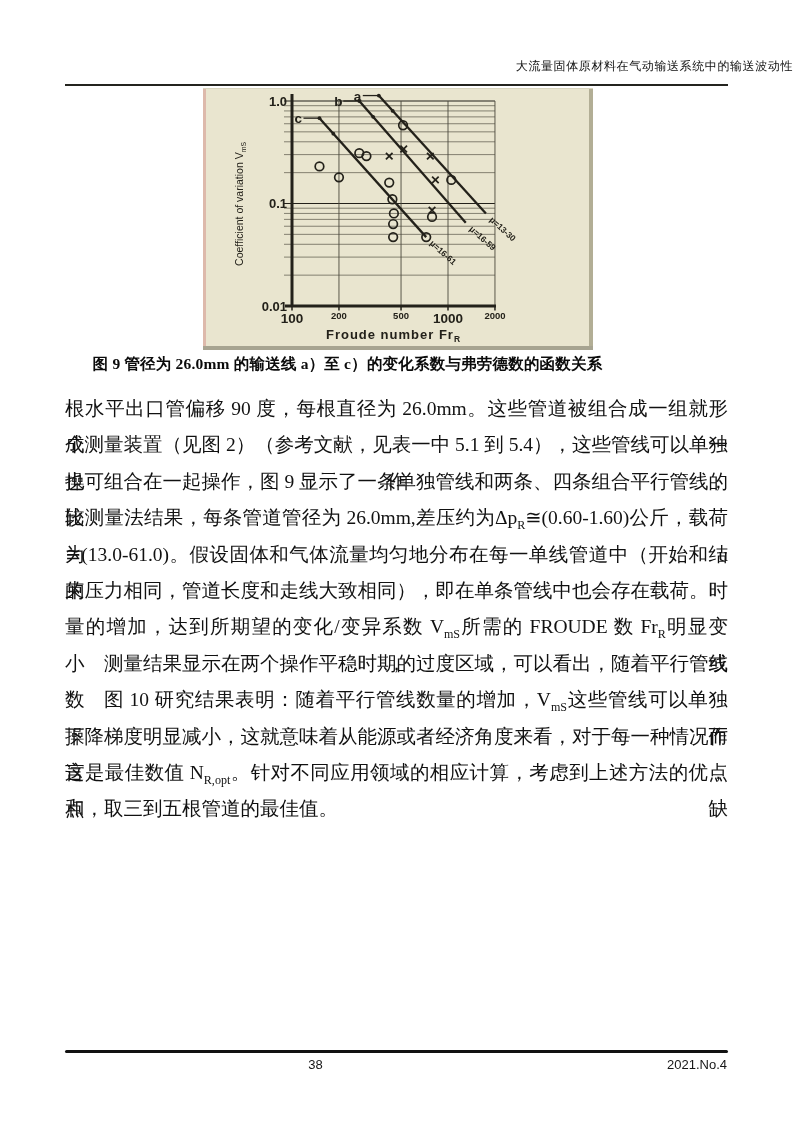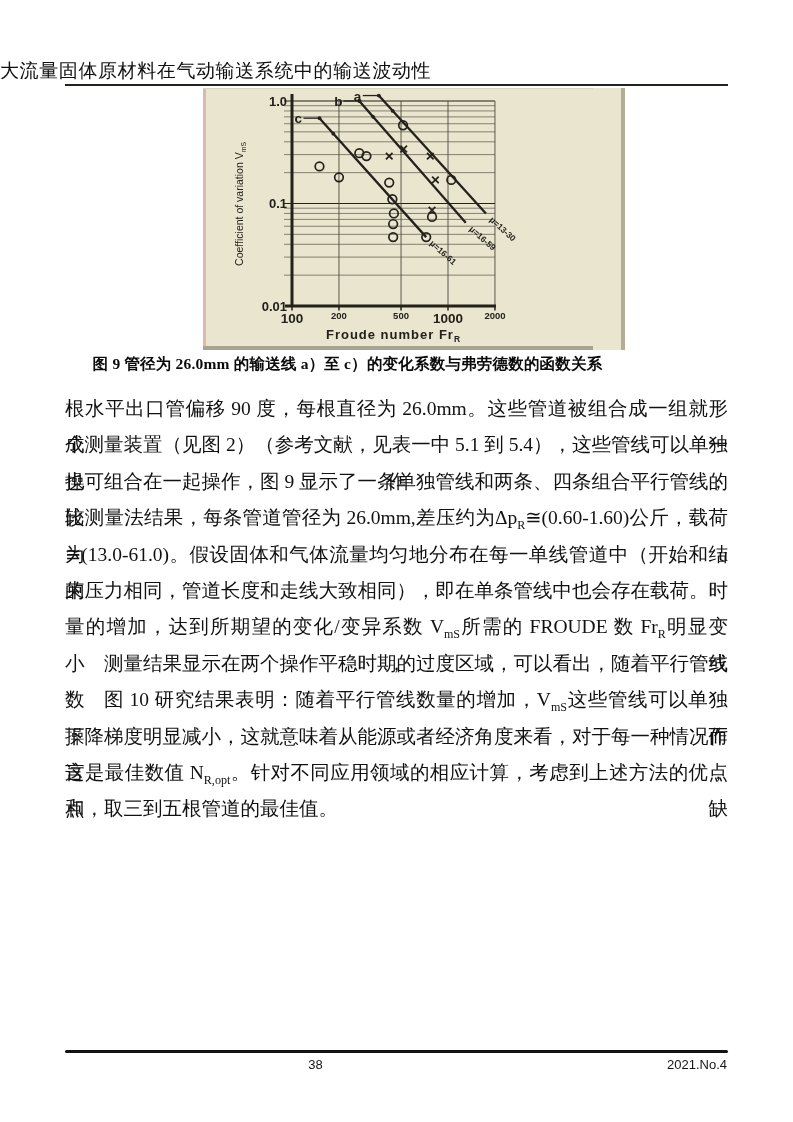--- a/index.html
+++ b/index.html
@@ -1,23 +1,23 @@
 <!DOCTYPE html>
 <html><head>
 <meta charset="utf-8">
 <style>
   html,body{margin:0;padding:0;background:#ffffff;}
   .page{position:relative;width:793px;height:1122px;background:#ffffff;overflow:hidden;
         font-family:"Liberation Serif", serif;color:#0d0d0d;}
   
-  .header-title{position:absolute;top:58px;left:0;width:793px;text-align:left;
-                font-size:19px;letter-spacing:0.6px;font-weight:500;color:#101010;}
+  .header-title{position:absolute;top:58px;left:0;width:793px;text-align:right;
+                font-size:12px;letter-spacing:0.6px;font-weight:500;color:#101010;}
   .header-rule{position:absolute;top:84px;left:65px;width:663px;height:2.4px;background:#24241f;}
   
-  .figure{position:absolute;left:203px;top:88px;width:390px;height:262px;background:#e9e5cf;padding-left:32px;}
+  .figure{position:absolute;left:203px;top:88px;width:390px;height:262px;background:#e9e5cf;}
   .figure svg{position:absolute;left:0;top:0;}
   .fig-edge-left{position:absolute;left:0;top:0;width:3px;height:262px;background:#ddb9ab;}
   .fig-edge-right{position:absolute;right:0;top:0;width:4px;height:262px;background:#b2ae95;}
   .fig-edge-bottom{position:absolute;left:0;bottom:0;width:390px;height:4px;background:#a7a491;}
   .fig-edge-top{position:absolute;left:0;top:0;width:390px;height:1px;background:#d8d4be;}
   
   .caption{position:absolute;top:354px;left:0;width:695px;text-align:center;
            font-size:15.5px;font-weight:bold;letter-spacing:0.2px;color:#0b0b0b;}
   
   .body-text{position:absolute;left:65px;top:391px;width:663px;font-size:19.5px;color:#111;}

